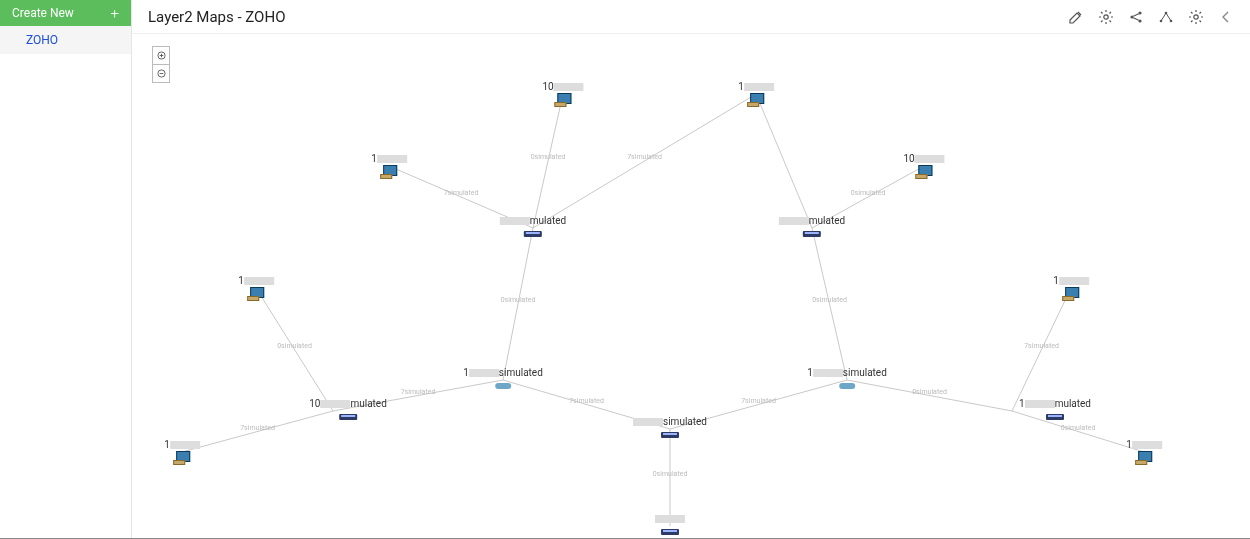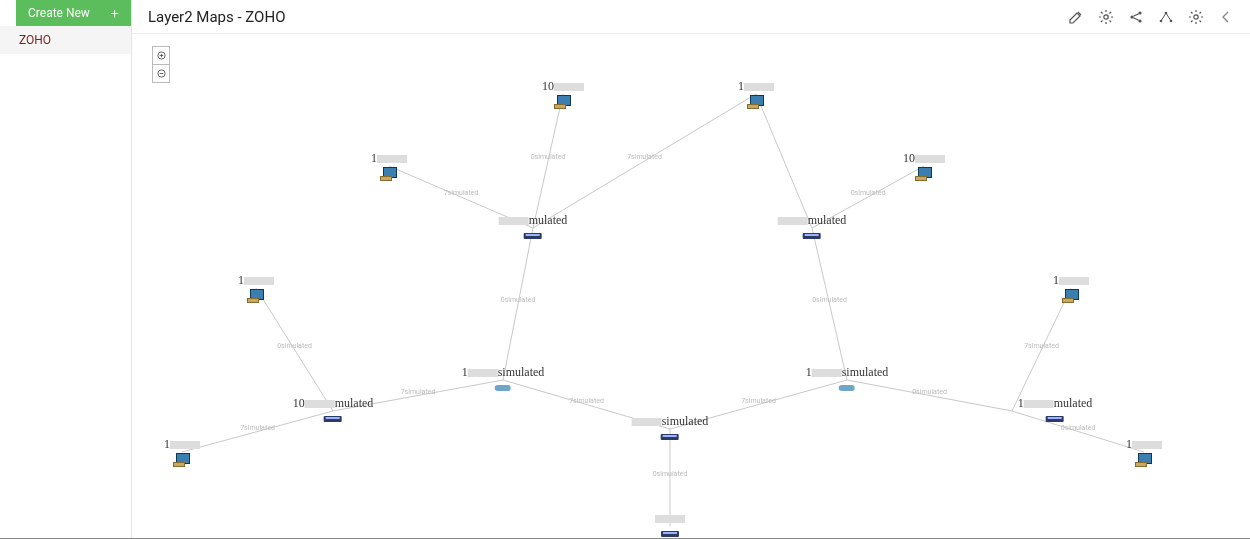--- a/index.html
+++ b/index.html
@@ -1,39 +1,39 @@
 <!DOCTYPE html>
 <html><head>
 <meta charset="utf-8">
 <style>
   * { box-sizing: border-box; }
   html, body { margin:0; padding:0; height:100%; font-family: -apple-system, BlinkMacSystemFont, "Segoe UI", Roboto, Arial, sans-serif; font-size:13px; color:#333; }
   body { width:1250px; height:539px; overflow:hidden; background:#fff; position:relative; }
 
   .sidebar { position:absolute; left:0; top:0; width:132px; height:100%; border-right:1px solid #e5e5e5; background:#fff; }
-  .create-new { background:#5bbd5b; color:#fff; height:26px; display:flex; align-items:center; padding:11px 12px; justify-content:space-between; cursor:pointer; font-size:12px;margin-left:16px; }
+  .create-new { background:#5bbd5b; color:#fff; height:26px; display:flex; align-items:center; padding:11px 12px; justify-content:space-between; cursor:pointer; font-size:12px; }
   .create-new .plus { font-size:15px; font-weight:300; }
-  .map-list-item { padding:7px 19px; font-size:12px; color:#7f1d1d; cursor:pointer; }
+  .map-list-item { padding:7px 26px; font-size:12px; color:#1d4ed8; cursor:pointer; }
   .map-list-item.active { background:#f5f5f5; }
 
   .header { position:absolute; left:132px; right:0; top:0; height:34px; display:flex; align-items:center; padding:0 16px; border-bottom:1px solid #eee; }
   .title { font-size:15px; color:#222; }
   .header-spacer { flex:1; }
   .header-icons { display:flex; gap:14px; align-items:center; color:#555; }
   .hicon { width:16px; height:16px; display:flex; align-items:center; justify-content:center; cursor:pointer; fill:#555; }
   .hicon svg { width:16px; height:16px; }
 
   .canvas { position:absolute; left:132px; top:34px; right:0; bottom:0; background:#fff; overflow:hidden; }
 
   .zoom { position:absolute; left:20px; top:12px; width:18px; border:1px solid #bbb; background:#fff; }
   .zoom-btn { height:17px; display:flex; align-items:center; justify-content:center; font-size:11px; color:#555; cursor:pointer; }
   .zoom-sep { height:1px; background:#bbb; }
 
   .node { position:absolute; transform:translate(-50%,-50%); display:flex; flex-direction:column; align-items:center; }
-  .node-label { font-size:12px; color:#333; white-space:nowrap; margin-bottom:1px;font-family:Liberation Serif, serif; }
+  .node-label { font-size:10px; color:#333; white-space:nowrap; margin-bottom:1px; }
   .node-label .redact { display:inline-block; width:30px; height:8px; background:#ddd; vertical-align:middle; }
   .node-label .vis {}
   .device { width:18px; height:14px; position:relative; }
   .pc { }
   .pc::before { content:""; position:absolute; width:12px; height:9px; background:#3b7fb0; border:1px solid #0a3a5a; left:3px; top:0; }
   .pc::after  { content:""; position:absolute; width:10px; height:3px; background:#c7a86b; left:0; top:9px; border:1px solid #8a6a2b; }
   .switch::before { content:""; position:absolute; width:18px; height:6px; background:#2e3a66; border-radius:1px; left:0; top:4px; }
   .switch::after  { content:""; position:absolute; width:14px; height:2px; background:#9bb4ff; left:2px; top:5px; }
   .router::before { content:""; position:absolute; width:16px; height:6px; background:#6ea6c8; border-radius:3px; left:1px; top:4px; }
 
@@ -181,21 +181,21 @@
         <div class="device pc"></div>
       </div>
       <div class="node" style="left: 939px; top: 254px;">
         <div class="node-label"><span class="vis">1</span><span class="redact"></span></div>
         <div class="device pc"></div>
       </div>
       <div class="node" style="left: 371px; top: 346px;">
         <div class="node-label"><span class="vis">1</span><span class="redact"></span><span class="vis">simulated</span></div>
         <div class="device router"></div>
       </div>
-      <div class="node" style="left: 201px; top: 377px;">
+      <div class="node" style="left: 216px; top: 377px;">
         <div class="node-label"><span class="vis">10</span><span class="redact"></span><span class="vis">mulated</span></div>
         <div class="device switch"></div>
       </div>
       <div class="node" style="left: 715px; top: 346px;">
         <div class="node-label"><span class="vis">1</span><span class="redact"></span><span class="vis">simulated</span></div>
         <div class="device router"></div>
       </div>
       <div class="node" style="left: 923px; top: 377px;">
         <div class="node-label"><span class="vis">1</span><span class="redact"></span><span class="vis">mulated</span></div>
         <div class="device switch"></div>

